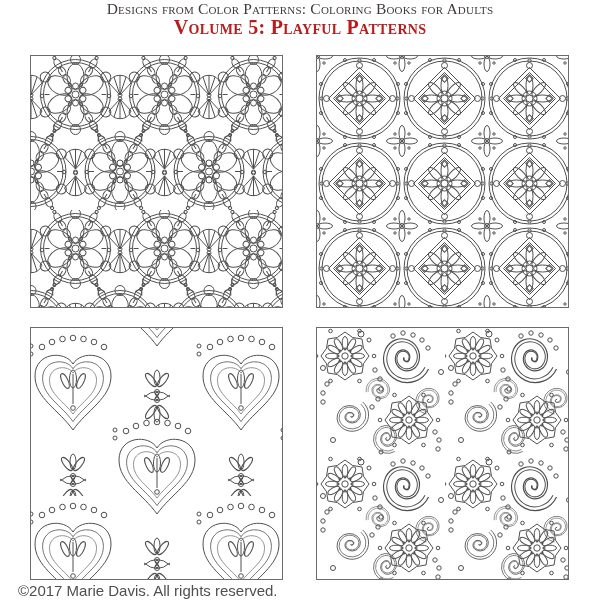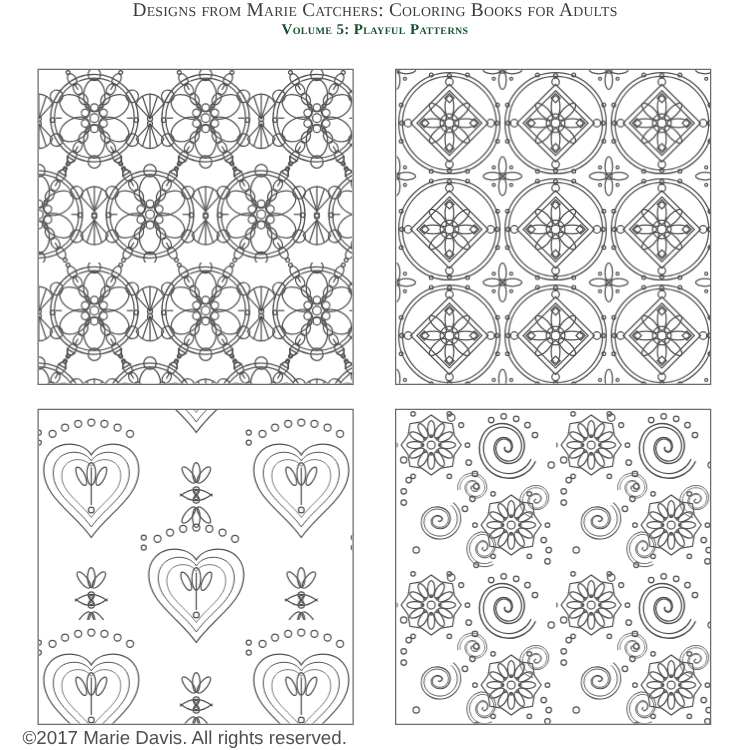--- a/index.html
+++ b/index.html
@@ -1,37 +1,37 @@
 <!DOCTYPE html>
 <html><head>
 <meta charset="utf-8">
 <style>
   html,body{margin:0;padding:0;background:#fff;}
   .page{position:relative;width:600px;height:600px;background:#ffffff;overflow:hidden;
         font-family:"Liberation Serif", serif;}
   .title-line{position:absolute;left:0;width:600px;text-align:center;
         font-variant:small-caps;white-space:nowrap;}
   .title-1{top:0px;font-size:15.5px;letter-spacing:.2px;color:#403a40;}
-  .title-2{top:16px;font-size:12px;font-weight:bold;letter-spacing:.3px;color:#14532d;}
+  .title-2{top:16px;font-size:20px;font-weight:bold;letter-spacing:.3px;color:#b91c1c;}
   .panel{position:absolute;width:253px;height:253px;border:1px solid #6b6b6b;
         box-sizing:border-box;background:#fff;}
   #panel-1{left:30px;top:55px}
   #panel-2{left:316px;top:55px}
   #panel-3{left:30px;top:327px}
   #panel-4{left:316px;top:327px}
   svg.art{display:block}
   .copyright{position:absolute;left:18px;top:582px;
         font-family:"Liberation Sans", sans-serif;font-size:15px;color:#4f4f4f;}
 </style>
 </head>
 <body>
 
 <div class="page">
 
-  <div class="title-line title-1">Designs from Marie Catchers: Coloring Books for Adults</div>
+  <div class="title-line title-1">Designs from Color Patterns: Coloring Books for Adults</div>
   <div class="title-line title-2">Volume 5: Playful Patterns</div>
 
   <figure class="panel" id="panel-1" style="margin:0">
     <svg class="art" width="251" height="251" viewBox="0 0 251 251" xmlns="http://www.w3.org/2000/svg" aria-label="Hexagonal floral medallion pattern with shells and bead chains">
       <defs>
         <g id="p1-med" fill="none" stroke="#4f4f4f" stroke-width="1">
           <circle r="35"></circle>
             <circle r="32"></circle>
           <circle cx="0" cy="-35" r="5"></circle>
             <circle cx="0" cy="-35" r="5" transform="rotate(60)"></circle>

